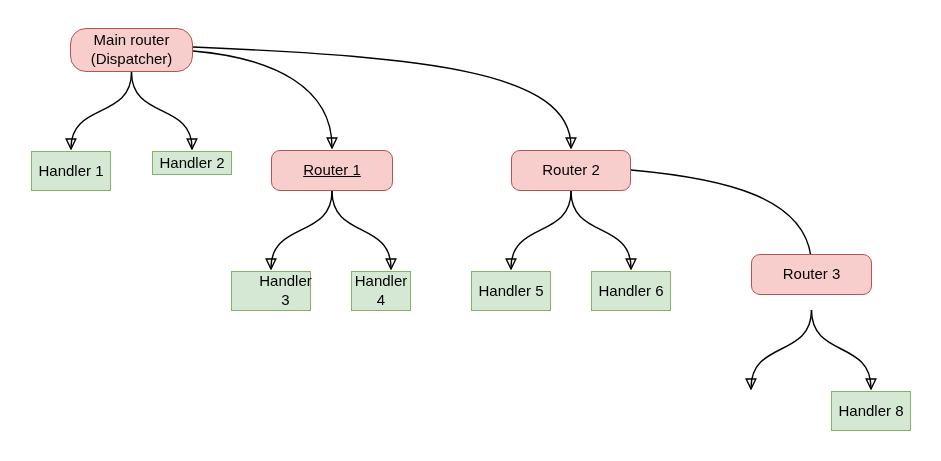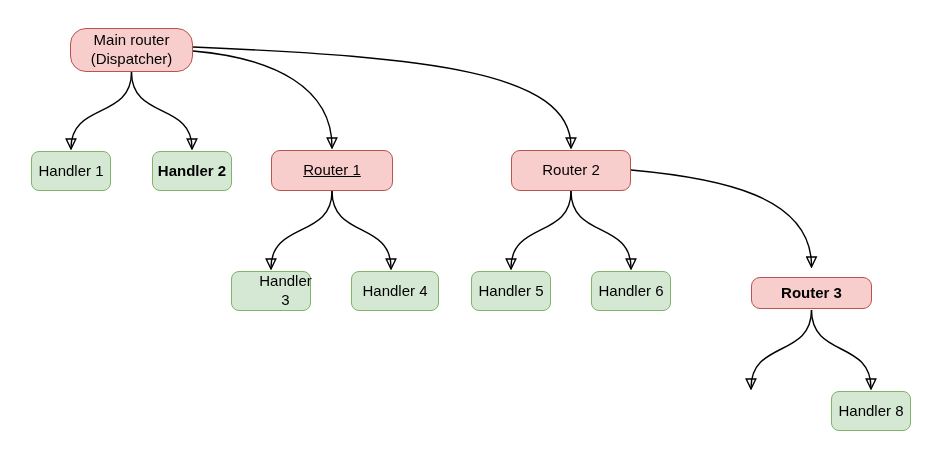--- a/index.html
+++ b/index.html
@@ -22,42 +22,41 @@
   .edge-layer{position:absolute;left:0;top:0;width:941px;height:461px;}
   .edge-layer path{fill:none;stroke:var(--edge-stroke);stroke-width:1.4;}
   .node{
     position:absolute;
     box-sizing:border-box;
     display:flex;align-items:center;justify-content:center;
     text-align:center;
     font-size:15px;line-height:1.25;
     color:var(--text-color);
     white-space:pre-line;
-    border-radius:8px;
   }
   .router{
     background:var(--router-fill);
     border:1.5px solid var(--router-stroke);
     border-radius:9px;
   }
   .handler{
     background:var(--handler-fill);
     border:1.5px solid var(--handler-stroke);
   }
   
   #n-main{left:70px;top:28px;width:123px;height:44px;border-radius:16px;}
   #n-h1{left:31px;top:151px;width:80px;height:40px;}
-  #n-h2{left:152px;top:151px;width:80px;height:40px;font-weight:bold;}
+  #n-h2{left:152px;top:151px;width:80px;height:24px;}
   #n-r1{left:271px;top:150px;width:122px;height:41px;text-decoration:underline;}
   #n-r2{left:511px;top:150px;width:120px;height:41px;}
   #n-h3{left:231px;top:271px;width:80px;height:40px;padding-left:29px;}
-  #n-h4{left:351px;top:271px;width:88px;height:40px;}
+  #n-h4{left:351px;top:271px;width:60px;height:40px;}
   #n-h5{left:471px;top:271px;width:80px;height:40px;}
   #n-h6{left:591px;top:271px;width:80px;height:40px;}
-  #n-r3{left:751px;top:277px;width:121px;height:32px;font-weight:bold;}
+  #n-r3{left:751px;top:254px;width:121px;height:41px;}
   #n-h7{left:711px;top:391px;width:80px;height:40px;}
   #n-h8{left:831px;top:391px;width:80px;height:40px;}
 </style>
 </head>
 <body>
 
 <div class="canvas">
 
   <svg class="edge-layer" viewBox="0 0 941 461" xmlns="http://www.w3.org/2000/svg">
     <defs>

